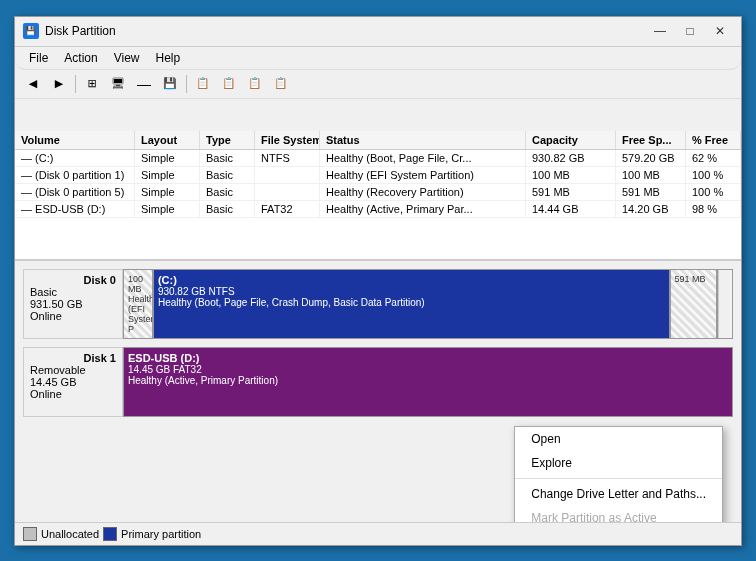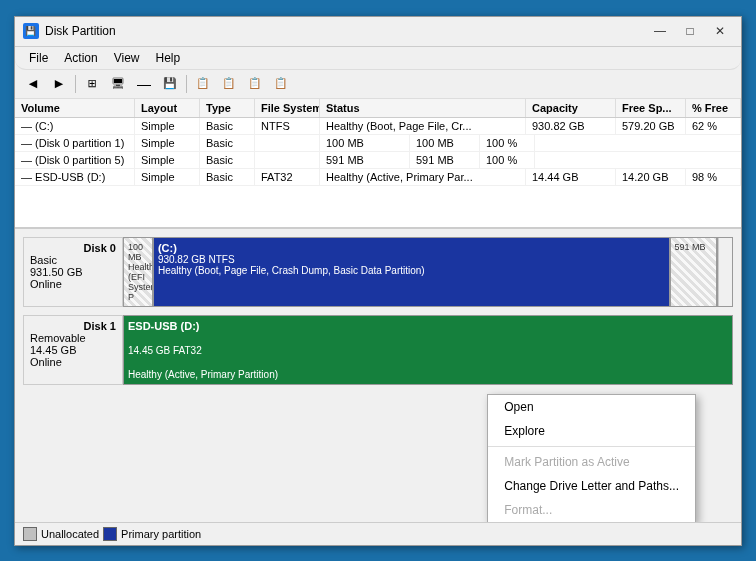--- a/index.html
+++ b/index.html
@@ -95,20 +95,21 @@
       align-items: center;
       justify-content: center;
       font-size: 11px;
     }
     .tb-sep { width: 1px; height: 18px; background: #bbb; margin: 0 2px; }
     .main-content {
       flex: 1;
       display: flex;
       flex-direction: column;
       overflow: hidden;
+      margin-top: 32px;
     }
     
     .table-section {
       background: white;
       border-bottom: 2px solid #ccc;
       height: 130px;
       overflow: hidden;
     }
     .table-header {
       display: flex;
@@ -186,21 +187,21 @@
     .part-striped {
       background: repeating-linear-gradient(
         45deg,
         #e0e0e0,
         #e0e0e0 3px,
         #f8f8f8 3px,
         #f8f8f8 6px
       );
       color: #333;
     }
-    .part-usb { background: #15803d; color: white; justify-content: space-between; }
+    .part-usb { background: #701a75; color: white; }
     
     .legend {
       display: flex;
       align-items: center;
       gap: 4px;
       padding: 4px 8px;
       background: #f0f0f0;
       border-top: 1px solid #ccc;
       font-size: 11px;
     }
@@ -210,21 +211,21 @@
       gap: 4px;
     }
     .legend-box {
       width: 14px;
       height: 14px;
       border: 1px solid #666;
     }
     
     .context-menu {
       position: absolute;
-      right: 45px;
+      right: 18px;
       top: 165px;
       background: white;
       border: 1px solid #aaa;
       box-shadow: 3px 3px 8px rgba(0,0,0,0.3);
       min-width: 200px;
       z-index: 100;
       font-size: 12px;
     }
     .ctx-item {
       padding: 5px 16px;
@@ -305,30 +306,32 @@
         <div class="td col-capacity">930.82 GB</div>
         <div class="td col-freesp">579.20 GB</div>
         <div class="td col-pct">62 %</div>
       </div>
 
       <div class="table-row">
         <div class="td col-volume">— (Disk 0 partition 1)</div>
         <div class="td col-layout">Simple</div>
         <div class="td col-type">Basic</div>
         <div class="td col-fs"></div>
+        <div class="td col-status">Healthy (EFI System Partition)</div>
         <div class="td col-capacity">100 MB</div>
         <div class="td col-freesp">100 MB</div>
         <div class="td col-pct">100 %</div>
       </div>
 
       <div class="table-row">
         <div class="td col-volume">— (Disk 0 partition 5)</div>
         <div class="td col-layout">Simple</div>
         <div class="td col-type">Basic</div>
         <div class="td col-fs"></div>
+        <div class="td col-status">Healthy (Recovery Partition)</div>
         <div class="td col-capacity">591 MB</div>
         <div class="td col-freesp">591 MB</div>
         <div class="td col-pct">100 %</div>
       </div>
 
       <div class="table-row">
         <div class="td col-volume">— ESD-USB (D:)</div>
         <div class="td col-layout">Simple</div>
         <div class="td col-type">Basic</div>
         <div class="td col-fs">FAT32</div>
@@ -378,22 +381,22 @@
             <div>14.45 GB FAT32</div>
             <div>Healthy (Active, Primary Partition)</div>
           </div>
         </div>
       </div>
 
       <div class="context-menu">
         <div class="ctx-item">Open</div>
         <div class="ctx-item">Explore</div>
         <div class="ctx-sep"></div>
+        <div class="ctx-item">Change Drive Letter and Paths...</div>
         <div class="ctx-item disabled">Mark Partition as Active</div>
-        <div class="ctx-item">Change Drive Letter and Paths...</div>
         <div class="ctx-item disabled">Format...</div>
 
       </div>
 
     </div>
 
     <div class="legend">
       <div class="legend-item">
         <div class="legend-box" style="background:#c0c0c0;"></div>
         <span>Unallocated</span>

